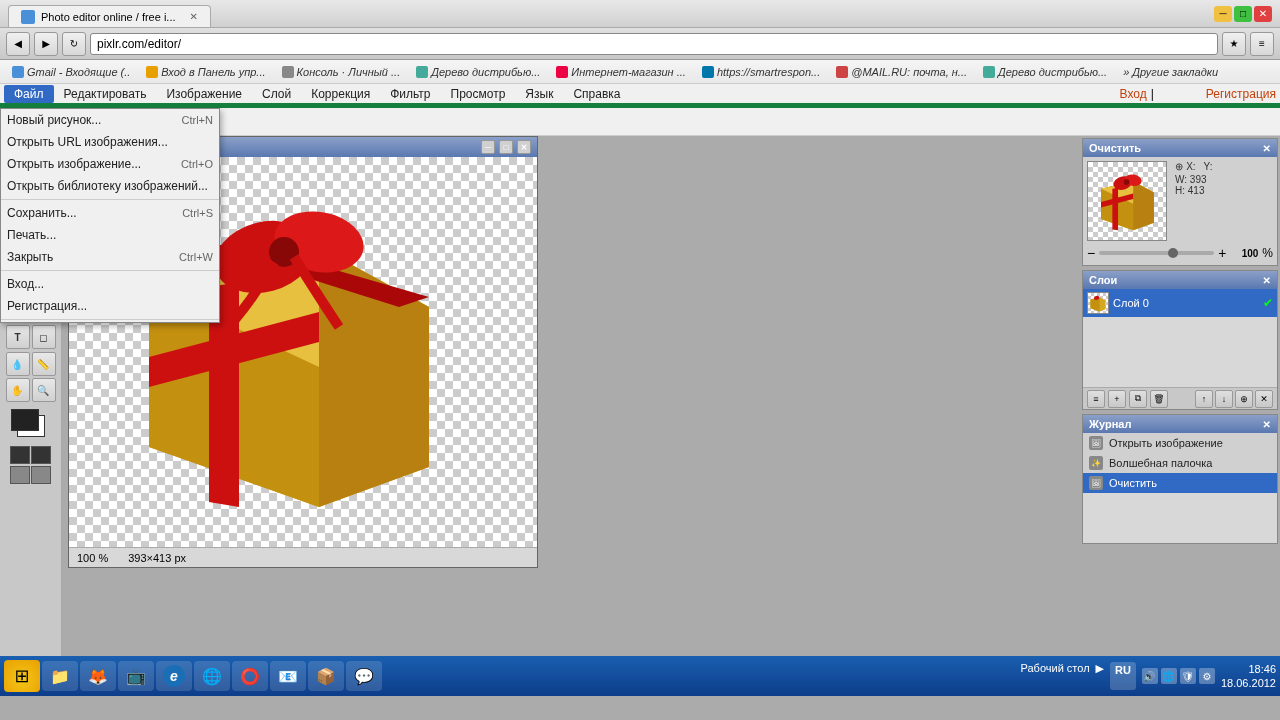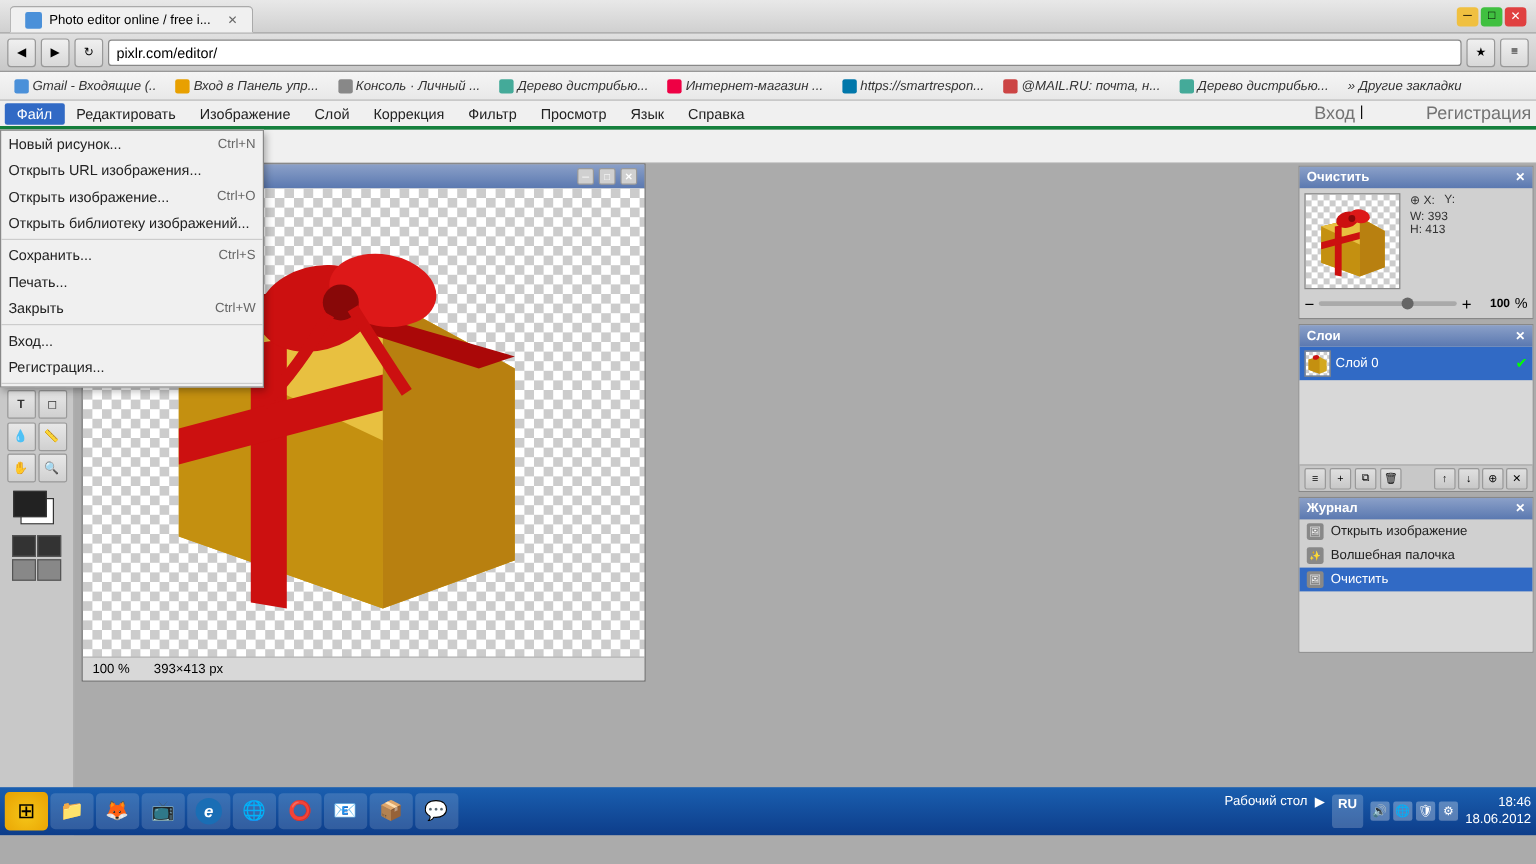--- a/index.html
+++ b/index.html
@@ -92,44 +92,44 @@
       position: relative;
     }
 
     
     .menu-bar {
       background: #f0f0f0;
       height: 24px;
       display: flex;
       align-items: center;
       padding: 0 4px;
-      border-bottom: 3px solid #15803d;
+      border-bottom: 5px solid #15803d;
       position: relative;
       z-index: 100;
     }
     .menu-item {
       padding: 2px 10px;
       cursor: pointer;
       font-size: 12px;
       color: #222;
       border-radius: 2px;
     }
     .menu-item:hover, .menu-item.active {
       background: #316ac5;
       color: white;
     }
     .menu-right {
       margin-left: auto;
       display: flex;
       gap: 4px;
     }
     .menu-link {
-      color: #737373;
-      cursor: pointer;
-      font-size: 15px;
+      color: #c2410c;
+      cursor: pointer;
+      font-size: 12px;
       padding-left: 48px;
     }
 
     
     .toolbar {
       background: #f0f0f0;
       height: 28px;
       display: flex;
       align-items: center;
       padding: 0 8px;

